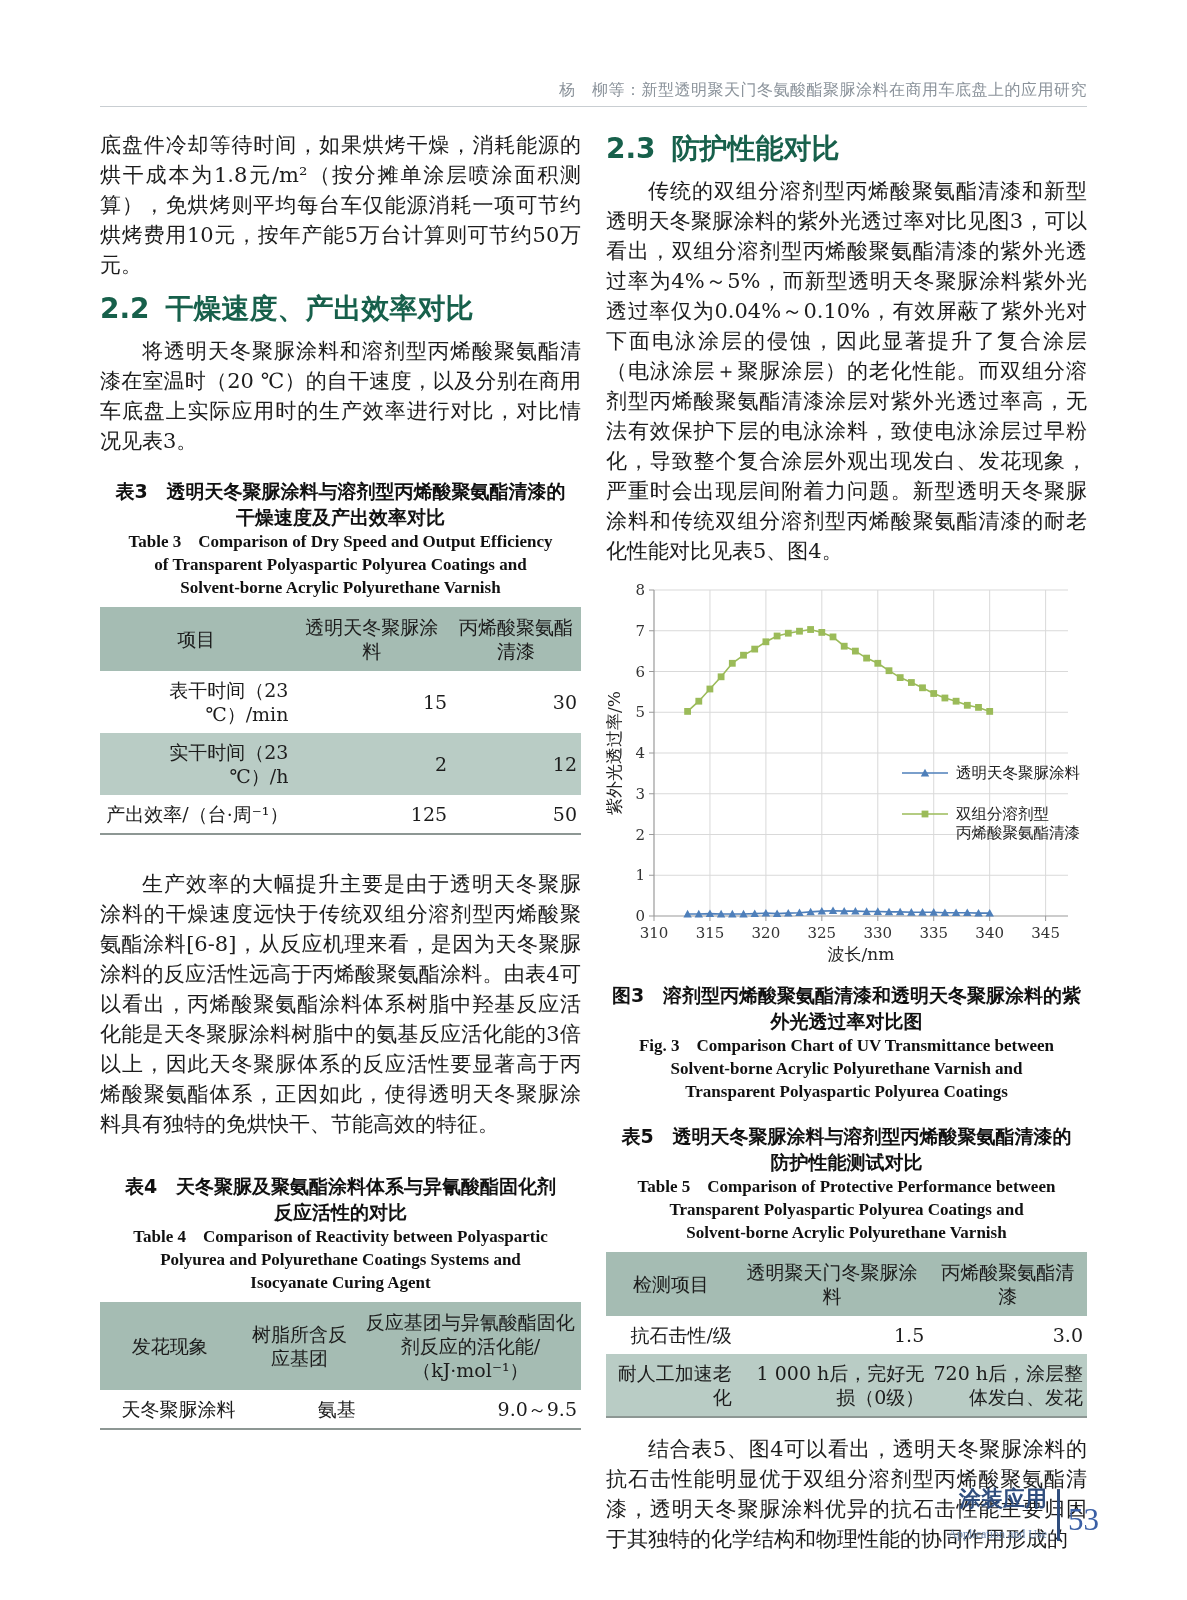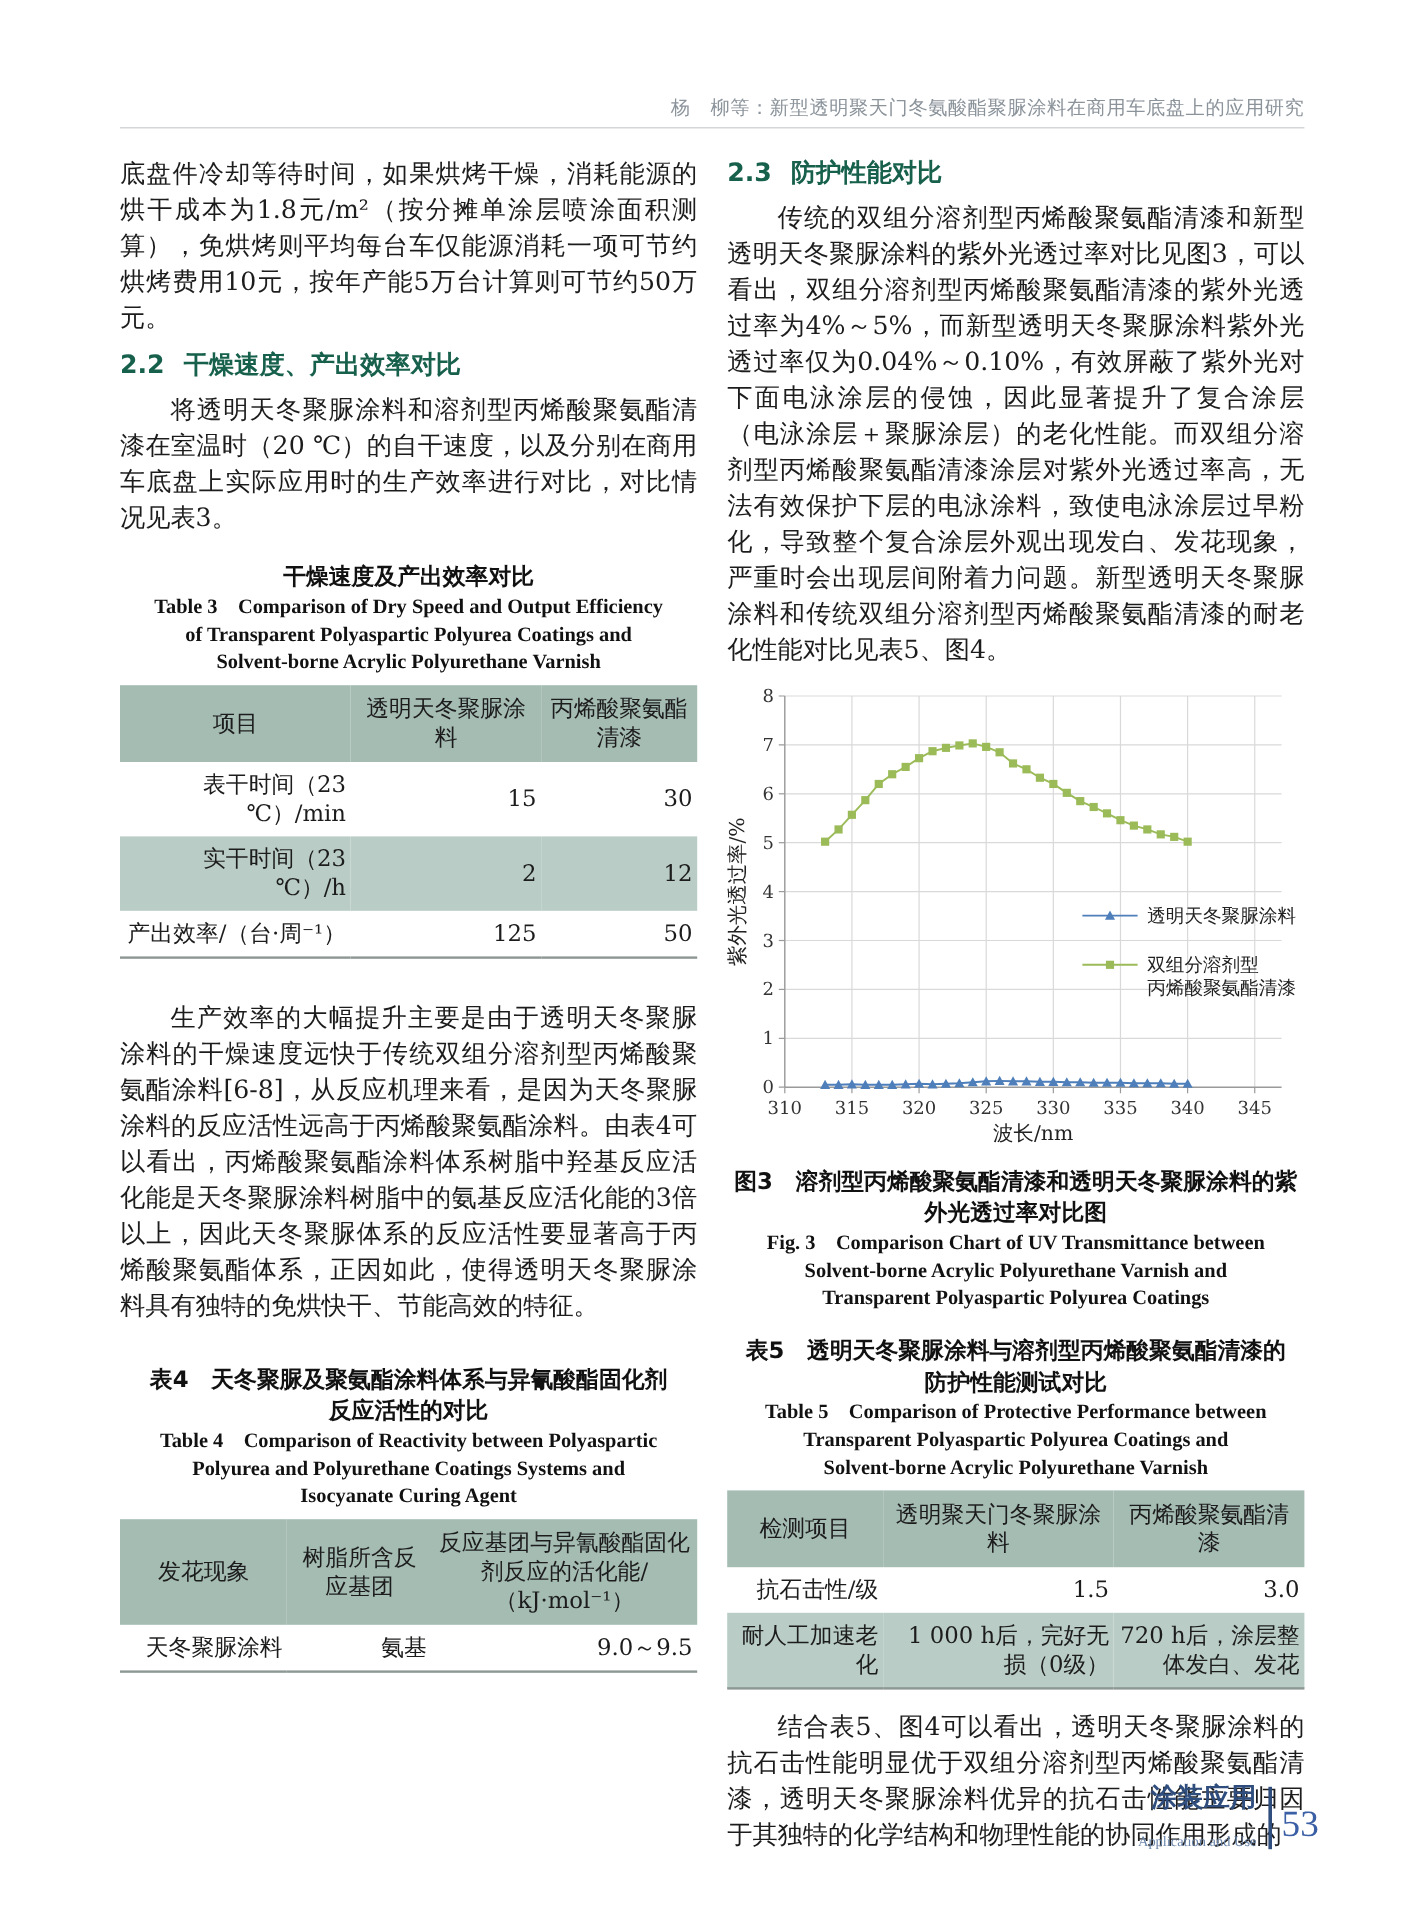--- a/index.html
+++ b/index.html
@@ -5,21 +5,21 @@
   html,body{margin:0;padding:0;background:#e8e8e8;}
   .page{position:relative;width:1187px;height:1600px;background:#ffffff;margin:0 auto;overflow:hidden;
         font-family:"DejaVu Serif",serif;color:#1c1c1c;}
   .running-head{position:absolute;top:80px;right:100px;font-size:16px;color:#8b939b;
                 font-family:"DejaVu Sans",sans-serif;letter-spacing:.5px;}
   .head-rule{position:absolute;top:106px;left:100px;right:100px;height:1px;background:#c9ced2;}
   .columns{position:absolute;top:130px;left:100px;width:987px;display:flex;gap:25px;}
   .col{width:481px;}
   .para{font-size:21px;line-height:30px;text-align:justify;margin:0 0 4px 0;}
   .indent{text-indent:2em;}
-  .sec-head{font-family:"DejaVu Sans",sans-serif;font-weight:bold;font-size:21px;color:#17604b;
+  .sec-head{font-family:"DejaVu Sans",sans-serif;font-weight:bold;font-size:28px;color:#17604b;
             margin:10px 0 8px 0;}
   .sec-head .sec-num{margin-right:16px;}
   .cap-cn{font-family:"DejaVu Sans",sans-serif;font-weight:bold;font-size:19px;line-height:26px;
           text-align:center;color:#111;}
   .cap-en{font-family:"Liberation Serif",serif;font-weight:bold;font-size:17px;line-height:23px;
           text-align:center;color:#111;}
   .cap-block{margin-top:22px;margin-bottom:8px;}
   table.datatable{width:100%;border-collapse:collapse;font-size:19px;line-height:24px;
                   border-bottom:2px solid #8d9794;}
   table.datatable th{background:#a5bcb3;font-weight:normal;text-align:center;padding:8px 4px;}
@@ -51,20 +51,21 @@
     <div class="col">
       <p class="para">底盘件冷却等待时间，如果烘烤干燥，消耗能源的烘干成本为1.8元/m²（按分摊单涂层喷涂面积测算），免烘烤则平均每台车仅能源消耗一项可节约烘烤费用10元，按年产能5万台计算则可节约50万元。</p>
 
       <div class="sec-head">
         <span class="sec-num">2.2</span><span>干燥速度、产出效率对比</span>
       </div>
 
       <p class="para indent">将透明天冬聚脲涂料和溶剂型丙烯酸聚氨酯清漆在室温时（20 ℃）的自干速度，以及分别在商用车底盘上实际应用时的生产效率进行对比，对比情况见表3。</p>
 
       <div class="cap-block">
+        <div class="cap-cn">表3　透明天冬聚脲涂料与溶剂型丙烯酸聚氨酯清漆的</div>
         <div class="cap-cn">干燥速度及产出效率对比</div>
         <div class="cap-en">Table 3　Comparison of Dry Speed and Output Efficiency</div>
         <div class="cap-en">of Transparent Polyaspartic Polyurea Coatings and</div>
         <div class="cap-en">Solvent-borne Acrylic Polyurethane Varnish</div>
       </div>
 
       <table class="datatable">
         <colgroup>
             <col style="width:40%">
             <col style="width:33%">

